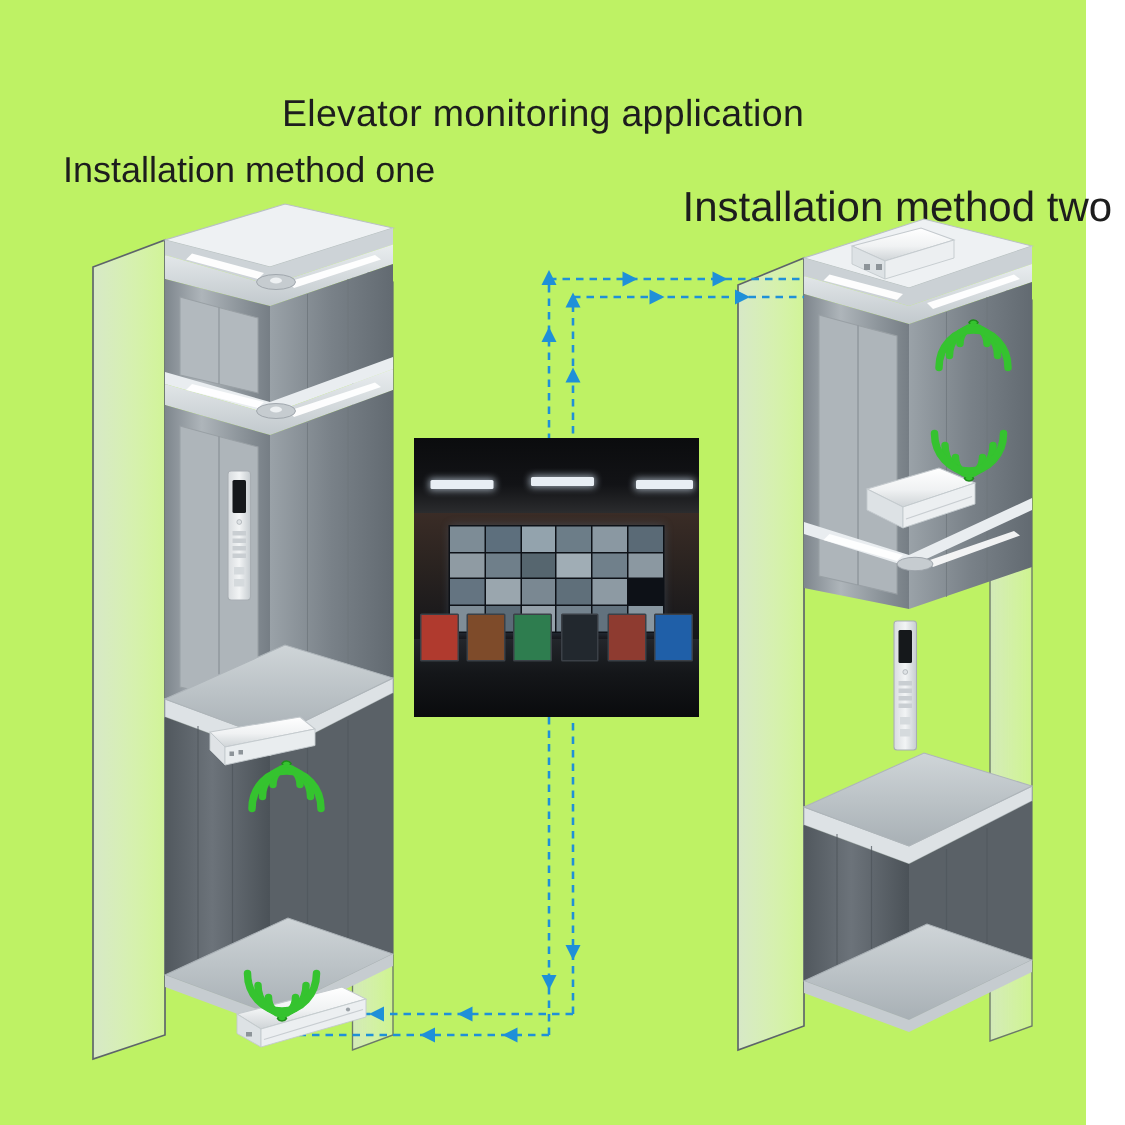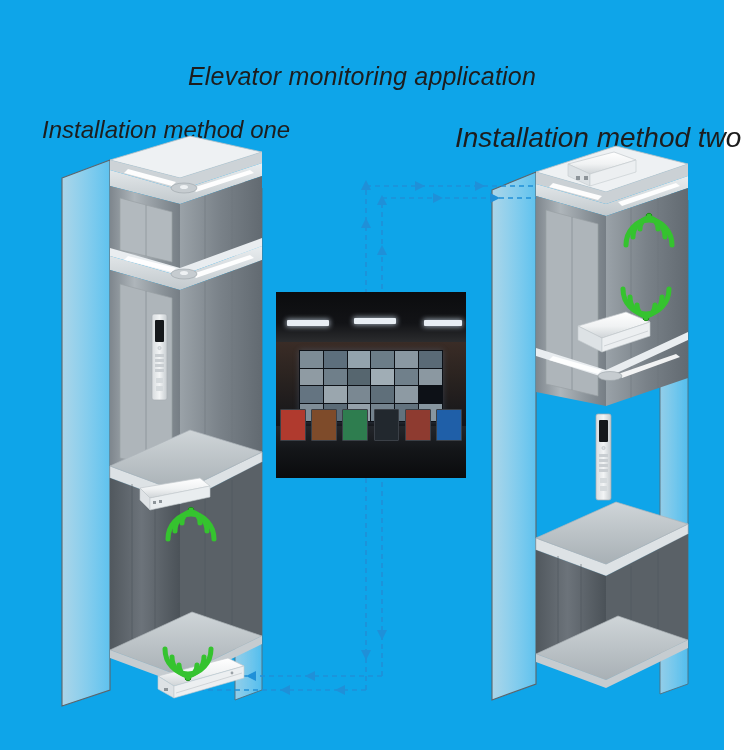--- a/index.html
+++ b/index.html
@@ -1,21 +1,21 @@
 <!DOCTYPE html>
 <html><head>
 <meta charset="utf-8">
 <style>
   html,body{margin:0;padding:0;background:#ffffff;}
   body{width:750px;height:750px;overflow:hidden;font-family:"Liberation Sans",sans-serif;position:relative;}
-  #stage{position:relative;width:724px;height:750px;background:#0ea5e9;font-style:italic;}
+  #stage{position:relative;width:724px;height:750px;background:#bef264;}
 
   .ttl{position:absolute;color:#1d1d1d;font-weight:400;white-space:nowrap;}
   #main-title{left:50%;transform:translateX(-50%);top:62px;font-size:25px;letter-spacing:.2px;}
-  #label-one{left:42px;top:116px;font-size:24px;text-align:center;}
+  #label-one{left:42px;top:100px;font-size:24px;text-align:center;}
   #label-two{left:455px;top:122px;font-size:28px;}
 
   svg.art{position:absolute;left:0;top:0;width:750px;height:750px;}
 
   .wifi-wrap{position:absolute;}
   .wifi-wrap svg{display:block;width:100%;height:100%;}
 
   
   #monitor-photo{position:absolute;left:276px;top:292px;width:190px;height:186px;
      background:#0c0d0f;overflow:hidden;box-shadow:0 0 0 0 rgba(0,0,0,0);}

